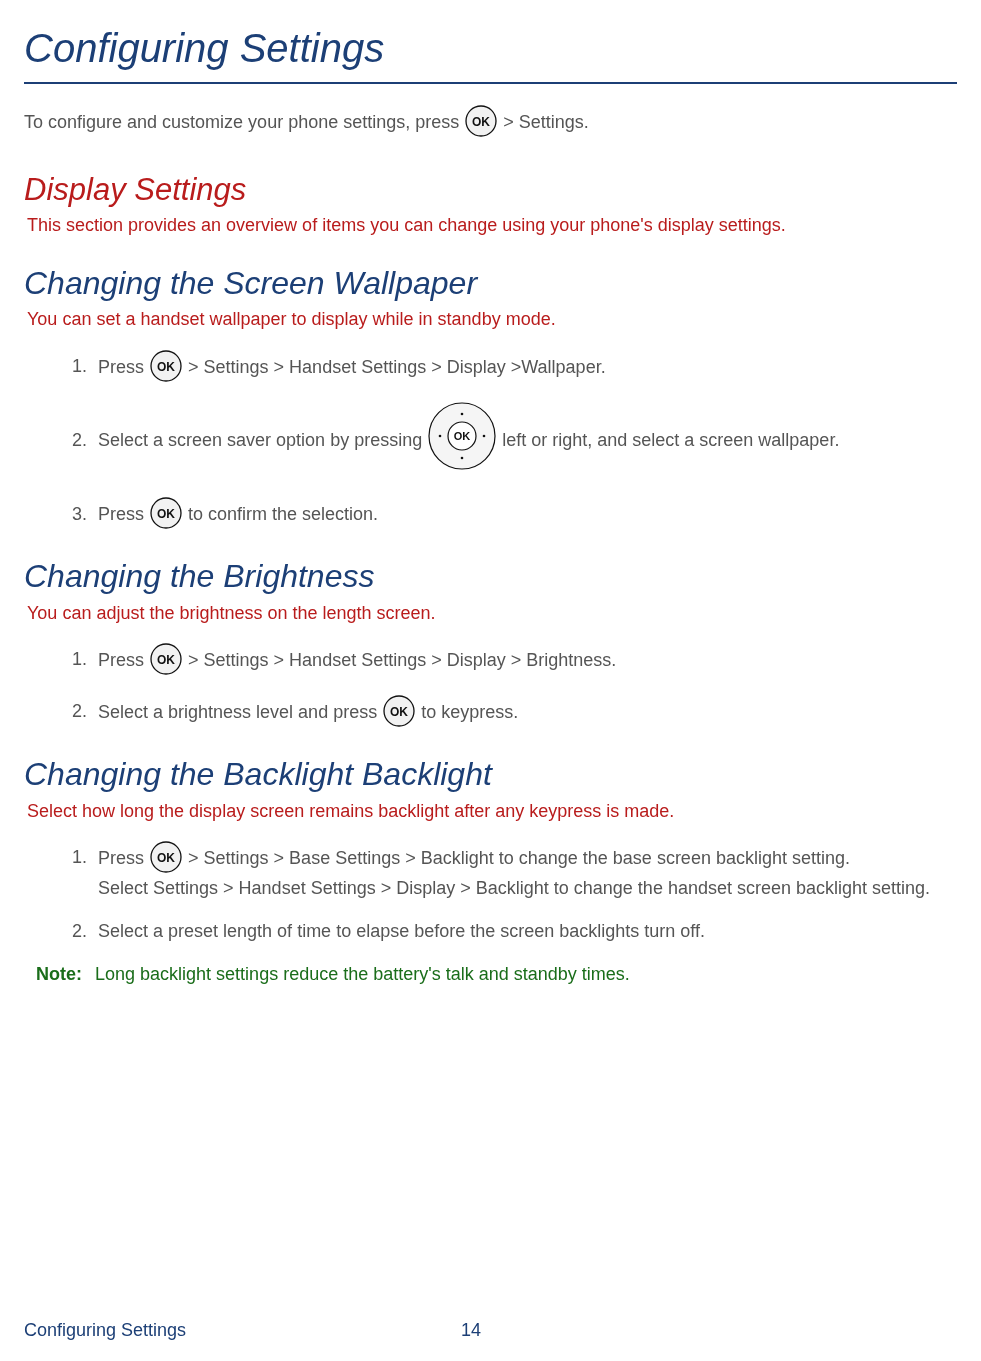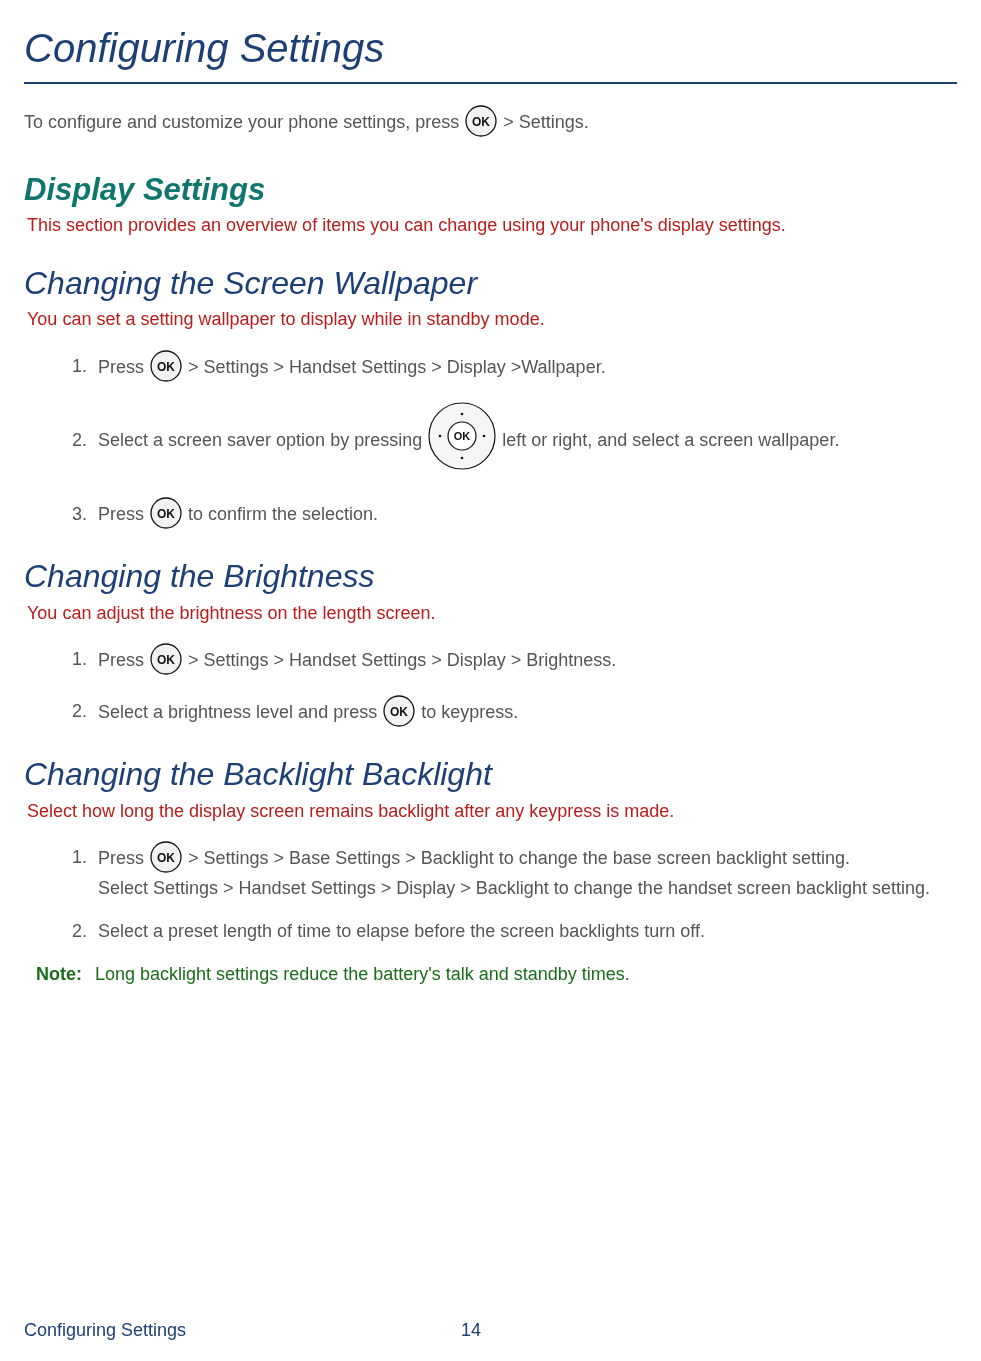--- a/index.html
+++ b/index.html
@@ -17,23 +17,23 @@
       font-weight: normal;
       font-size: 40px;
       color: #1c3f76;
       margin: 0 0 4px 0;
       padding-bottom: 6px;
       border-bottom: 2px solid #1c3f76;
     }
     h2.section {
       font-family: Arial, Helvetica, sans-serif;
       font-style: italic;
-      font-weight: bold;
+      font-weight: normal;
       font-size: 31px;
-      color: #0f766e;
+      color: #b91c1c;
       margin: 28px 0 2px 0;
     }
     h3.subsection {
       font-family: Arial, Helvetica, sans-serif;
       font-style: italic;
       font-weight: normal;
       font-size: 32px;
       color: #1c3f76;
       margin: 22px 0 2px 0;
     }
@@ -125,21 +125,21 @@
   <span class="ok-icon"><svg width="34" height="34">
         <use href="#ok-symbol"></use>
       </svg></span>
   <span class="gt"> &gt; </span><span class="strong">Settings</span><span>.</span>
 </p>
 
 <h2 class="section">Display Settings</h2>
 <p class="body">This section provides an overview of items you can change using your phone's display settings.</p>
 
 <h3 class="subsection">Changing the Screen Wallpaper</h3>
-<p class="body">You can set a setting wallpaper to display while in standby mode.</p>
+<p class="body">You can set a handset wallpaper to display while in standby mode.</p>
 
 <ol>
   <li>
     <span>Press </span>
     <span class="ok-icon"><svg width="34" height="34">
           <use href="#ok-symbol"></use>
         </svg></span>
     <span class="gt"> &gt; </span><span class="strong">Settings</span><span class="gt"> &gt; </span><span class="strong">Handset Settings</span><span class="gt"> &gt; </span><span class="strong">Display</span><span class="gt"> &gt;</span><span class="strong">Wallpaper</span><span>.</span>
   </li>
   <li>

